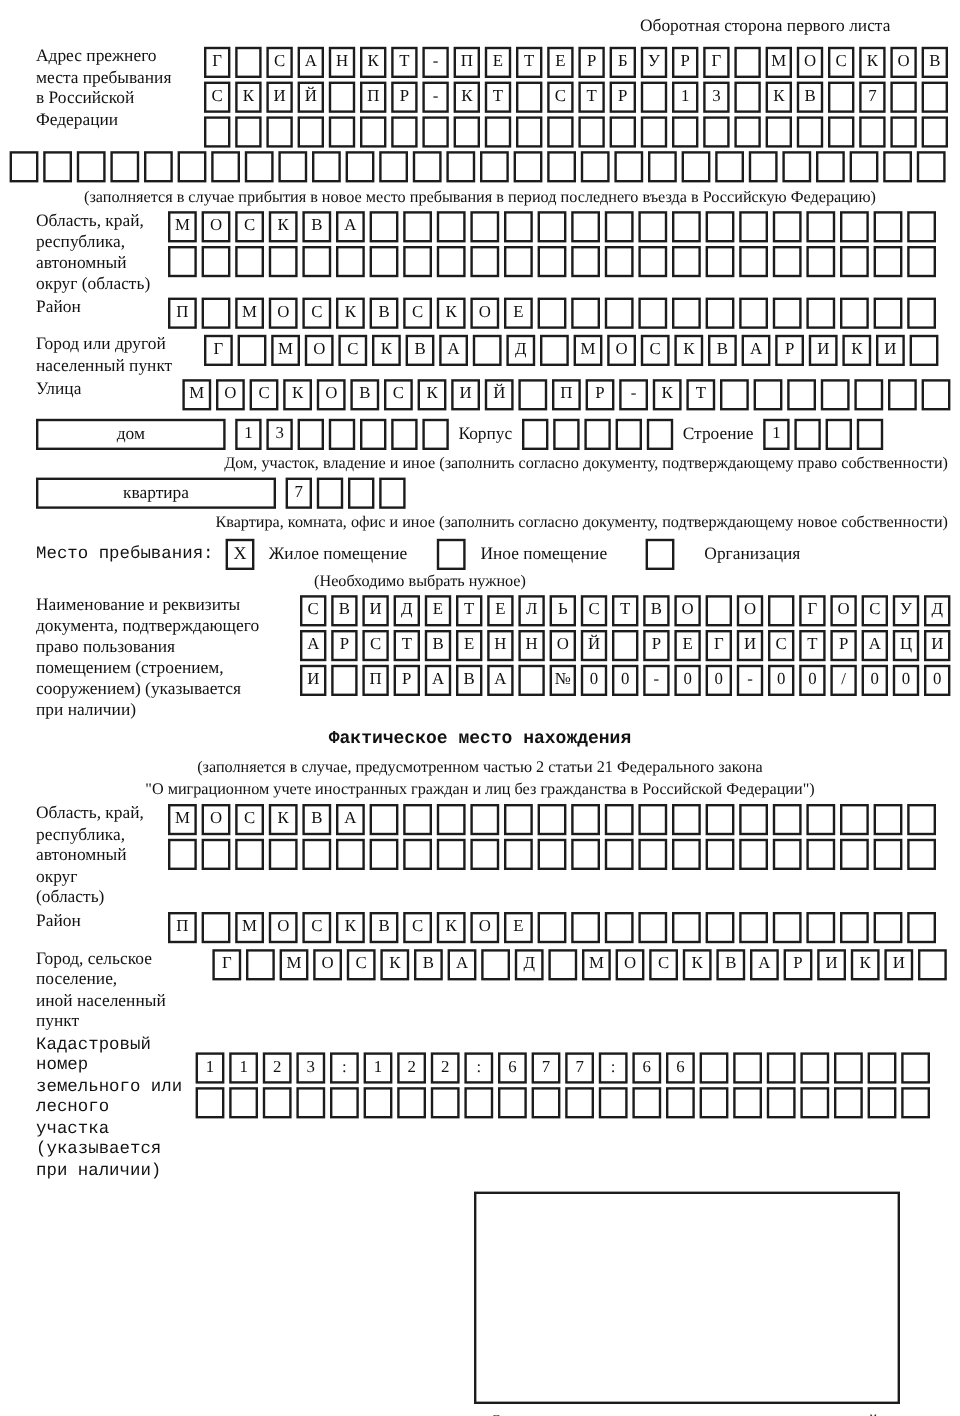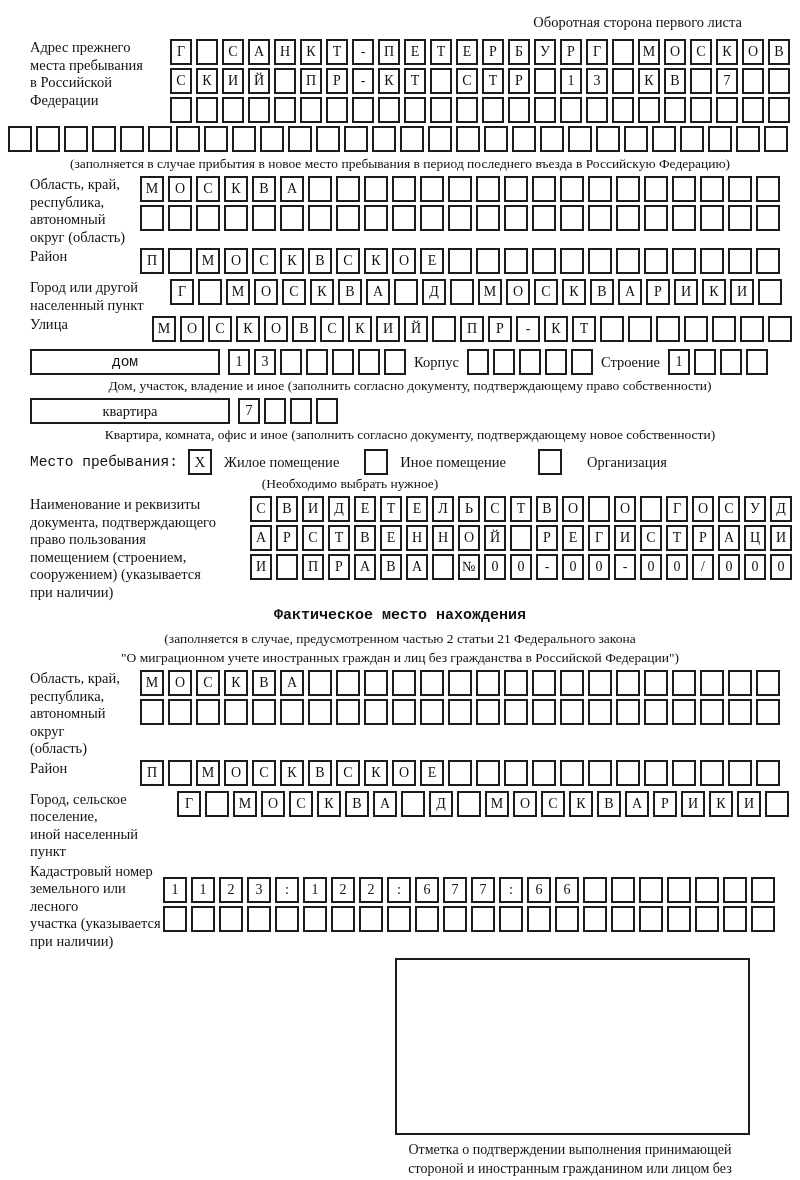--- a/index.html
+++ b/index.html
@@ -3,36 +3,36 @@
 <meta charset="utf-8">
 <style>
   html,body{margin:0;padding:0;background:#e8e8e8;}
   .page{
     width:800px;height:1180px;background:#ffffff;margin:0 auto;position:relative;
     font-family:"Liberation Serif","DejaVu Serif",serif;color:#111;overflow:hidden;
   }
   .corner-note{ text-align:right; padding:14px 58px 0 0; font-size:14.5px; }
   .field{ display:flex; align-items:flex-start; }
   .flabel{ font-size:14.5px; line-height:17.5px; white-space:pre-line; flex:0 0 auto; padding-left:30px; box-sizing:border-box;}
-  .w170{ width:170px; } .w140{ width:140px; } .w152{ width:152px; } .w177{ width:163px; } .w250{ width:250px; }
+  .w170{ width:170px; } .w140{ width:140px; } .w152{ width:152px; } .w177{ width:163px;font-family:Liberation Mono, monospace; } .w250{ width:250px; }
   .rows{ display:flex; flex-direction:column; }
   .cell-row{ display:flex; gap:4px; margin-bottom:3px; }
   .cell{
     width:22px;height:26px;border:2px solid #1c1c1c;box-sizing:border-box;background:#fff;
     display:flex;align-items:center;justify-content:center;
     font-size:14px;font-family:"Liberation Serif",serif;
   }
   .p28 .cell{ width:24px; }
   .fullrow{ margin:0 0 3px 8px; }
   .caption{ font-size:13.5px; text-align:center; margin:2px 10px 4px 10px; line-height:17px;}
-  .caption-left{ font-size:13.5px; text-align:center; margin:1px 10px 4px 30px; line-height:17px;}
+  .caption-left{ font-size:13.5px; text-align:right; margin:1px 10px 4px 30px; line-height:17px;}
   .h-bold{ font-weight:bold; text-align:center; font-size:15px; margin:4px 0 6px 0;}
   .inline-row{ display:flex; align-items:center; margin-left:30px; }
   .bigbox{ height:26px; border:2px solid #1c1c1c; box-sizing:border-box; display:flex; align-items:center; justify-content:center; font-size:14.5px; background:#fff;}
-  .dom-box{ width:190px; margin-left:30px;font-family:Liberation Mono, monospace; }
+  .dom-box{ width:158px; margin-left:30px; }
   .kv-box{ width:200px; margin-left:30px; }
   .lbl-inline{ font-size:14.5px; margin:0 8px; }
   .chk{ width:24px; height:26px; border:2px solid #1c1c1c; box-sizing:border-box; display:flex; align-items:center; justify-content:center; font-size:15px; background:#fff; flex:0 0 auto;}
   .stay-row{ display:flex; align-items:center; margin-left:30px; font-size:14.5px; margin-top:6px;}
   .stay-label{ margin-right:10px;font-family:Liberation Mono, monospace; }
   .opt-label{ margin:0 0 0 12px; }
   .gap25{ width:25px; } .gap32{ width:32px; }
   .small-note{ margin-left:170px; width:360px; text-align:center; font-size:13.5px; margin-top:1px; margin-bottom:4px;}
   .stamp-box{ width:355px; height:177px; border:2px solid #1c1c1c; box-sizing:border-box; margin:8px 0 0 395px; background:#fff;}
   .stamp-caption{ margin:5px 0 0 360px; width:420px; text-align:center; font-size:14px; line-height:19px; white-space:pre-line;}

